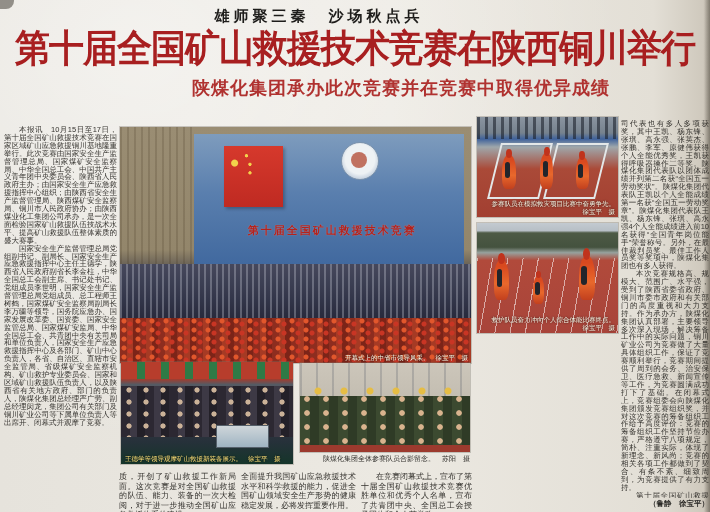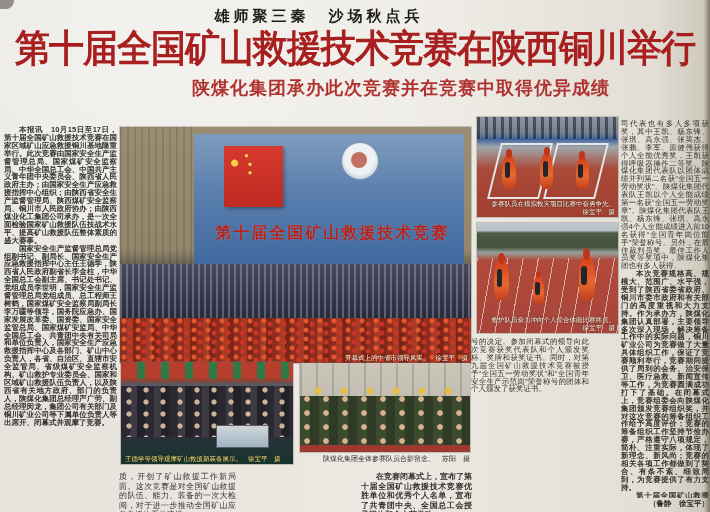--- a/index.html
+++ b/index.html
@@ -18,21 +18,21 @@
     font-size:15px;font-weight:bold;letter-spacing:4px;color:#1d1c1a;margin-left:19px;}
   .headline{position:absolute;left:0;top:28px;width:710px;text-align:center;
     font-size:35px;font-weight:900;letter-spacing:-1px;line-height:1.15;
     transform:scaleY(1.08);}
   .subheadline{position:absolute;left:0;top:76px;width:710px;text-align:center;
     font-size:18px;font-weight:bold;letter-spacing:1px;}
   
   .col{position:absolute;text-align:justify;overflow:hidden;
     font-size:7.5px;line-height:7.9px;color:#34322e;}
   .col p{margin:0;}
-  .col p.indent{text-indent:15px;font-weight:bold;}
+  .col p.indent{text-indent:15px;}
   .col-1{left:4px;top:126px;width:113px;height:384px;}
   .col-2{left:119px;top:472px;width:117px;height:40px;font-size:8px;line-height:9.6px;}
   .col-3{left:241px;top:472px;width:115px;height:40px;font-size:8px;line-height:9.6px;}
   .col-4{left:361px;top:472px;width:111px;height:40px;font-size:8px;line-height:9.6px;}
   .col-5{left:471px;top:338px;width:118px;height:174px;}
   .col-6{left:621px;top:120px;width:88px;height:378px;}
   .byline{position:absolute;left:621px;top:499px;width:88px;text-align:right;
     font-size:7.5px;font-weight:bold;color:#2b2a27;}
   
   .photo{position:absolute;overflow:hidden;box-shadow:0 0 0 1px rgba(120,115,105,.35);}
@@ -53,21 +53,21 @@
                radial-gradient(circle at 38% 16%,#f3d24b 1.3px,transparent 2px),
                radial-gradient(circle at 44% 30%,#f3d24b 1.3px,transparent 2px),
                radial-gradient(circle at 44% 44%,#f3d24b 1.3px,transparent 2px),
                linear-gradient(180deg,#d6392c,#bf2a22);
     box-shadow:2px 2px 3px rgba(0,0,0,.25);}
   .pm-emblem{position:absolute;left:63%;top:6.5%;width:36px;height:36px;border-radius:50%;
     background:radial-gradient(circle at 50% 45%,#eef2f4 55%,#cfd9e4 70%,#9db3c9 100%);
     border:1px solid #7d94ad;}
   .pm-emblem::after{content:"";position:absolute;left:9px;top:9px;width:16px;height:16px;border-radius:50%;background:#b0452f;opacity:.75;}
   .pm-banner{position:absolute;left:23%;top:40.5%;width:75%;text-align:center;
-    font-size:16px;font-weight:bold;letter-spacing:2px;color:#b5221c;
+    font-size:11px;font-weight:bold;letter-spacing:2px;color:#b5221c;
     text-shadow:0 0 1px rgba(255,255,255,.4);}
   .pm-people{position:absolute;left:0;right:0;top:58%;height:24%;
     background:
       repeating-linear-gradient(90deg,rgba(215,218,228,.30) 0 2px,transparent 2px 6px),
       linear-gradient(180deg,#46485c 0%,#33364a 60%,#26283a 100%);}
   .pm-teams{position:absolute;left:0;right:0;bottom:0;height:19%;
     background:
       radial-gradient(circle at 4px 3px,#e2572c 2px,transparent 3px),
       radial-gradient(circle at 10px 6px,#c93524 2px,transparent 3px),
       repeating-linear-gradient(90deg,#8e2d1f 0 7px,#a63a24 7px 13px,#7c2418 13px 19px);
@@ -133,25 +133,27 @@
   <div class="headline" style="color: rgb(168, 31, 32);">第十届全国矿山救援技术竞赛在陕西铜川举行</div>
   <div class="subheadline" style="color: rgb(176, 50, 48); padding-left: 46px;">陕煤化集团承办此次竞赛并在竞赛中取得优异成绩</div>
 
   <div class="col col-1">
     <p class="indent">本报讯　10月15日至17日，第十届全国矿山救援技术竞赛在国家区域矿山应急救援铜川基地隆重举行。此次竞赛由国家安全生产监督管理总局、国家煤矿安全监察局、中华全国总工会、中国共产主义青年团中央委员会、陕西省人民政府主办；由国家安全生产应急救援指挥中心组织；由陕西省安全生产监督管理局、陕西煤矿安全监察局、铜川市人民政府协办；由陕西煤业化工集团公司承办，是一次全面检验国家矿山救援队伍技战术水平、提高矿山救援队伍整体素质的盛大赛事。</p>
     <p class="indent">国家安全生产监督管理总局党组副书记、副局长、国家安全生产应急救援指挥中心主任王德学，陕西省人民政府副省长李金柱，中华全国总工会副主席、书记处书记、党组成员李世明，国家安全生产监督管理总局党组成员、总工程师王树鹤，国家煤矿安全监察局副局长李万疆等领导，国务院应急办、国家发展改革委、国资委、国家安全监管总局、国家煤矿安监局、中华全国总工会、共青团中央有关司局和单位负责人，国家安全生产应急救援指挥中心及各部门、矿山中心负责人，各省、自治区、直辖市安全监管局、省级煤矿安全监察机构、矿山救护专业委员会、国家和区域矿山救援队伍负责人，以及陕西省有关地方政府、部门的负责人，陕煤化集团总经理严广劳、副总经理闵龙，集团公司有关部门及铜川矿业公司等下属单位负责人等出席开、闭幕式并观摩了竞赛。</p>
   </div>
   <div class="col col-2">
     <p>质，开创了矿山救援工作新局面。这次竞赛是对全国矿山救援的队伍、能力、装备的一次大检阅，对于进一步推动全国矿山应急救援体系的建设，</p>
   </div>
+  <div class="col col-3">
+    <p>全面提升我国矿山应急救援技术水平和科学救援的能力，促进全国矿山领域安全生产形势的健康稳定发展，必将发挥重要作用。</p>
+  </div>
   <div class="col col-4">
     <p class="indent">在竞赛闭幕式上，宣布了第十届全国矿山救援技术竞赛优胜单位和优秀个人名单，宣布了共青团中央、全国总工会授予团体和个人荣誉称</p>
   </div>
   <div class="col col-5">
-    <p>号的决定。参加闭幕式的领导向此次竞赛获奖代表队和个人颁发奖杯、奖牌和获奖证书。同时，对第九届全国矿山救援技术竞赛被授予“全国五一劳动奖状”和“全国青年安全生产示范岗”荣誉称号的团体和个人颁发了获奖证书。</p>
   </div>
   <div class="col col-6">
     <p>司代表也有多人多项获奖，其中王凯、杨东锋、张琪、高永强、张英杰、张鹏、李军、原健伟获得个人全能优秀奖，王凯获得呼吸器操作二等奖。陕煤化集团代表队以团体成绩并列第二名获“全国五一劳动奖状”。陕煤化集团代表队王凯以个人全能成绩第一名获“全国五一劳动奖章”。陕煤化集团代表队王凯、杨东锋、张琪、高永强4个人全能成绩进入前10名获得“全国青年岗位能手”荣誉称号。另外，在最佳裁判员奖、最佳工作人员奖等奖项中，陕煤化集团也有多人获得。</p>
     <p class="indent">本次竞赛规格高、规模大、范围广、水平强，受到了陕西省委省政府、铜川市委市政府和有关部门的高度重视和大力支持。作为承办方，陕煤化集团认真部署，主要领导多次深入现场，解决筹备工作中的实际问题，铜川矿业公司为竞赛做了大量具体组织工作，保证了竞赛顺利举行，竞赛期间提供了周到的会务、治安保卫、医疗急救、新闻宣传等工作，为竞赛圆满成功打下了基础。在闭幕式上，竞赛组委会向陕煤化集团颁发竞赛组织奖，并对这次竞赛的筹备组织工作给予高度评价：竞赛的筹备组织工作坚持节俭办赛，严格遵守八项规定，简朴、注重实际，体现了新理念、新风尚；竞赛的相关各项工作都做到了契合、有条不紊、细致周到，为竞赛提供了有力支持。</p>
     <p class="indent">第十届全国矿山救援技术竞赛的举办，不但锻炼了陕煤化集团的救援队伍，提升了陕煤化集团在煤炭行业的影响力，同时展示了陕西省社会经济发展成就和企业整体形象，取得了圆满成功。</p>
   </div>
   <div class="byline">（鲁静　徐宝平）</div>
 
   <div class="photo ph-main">
     <div class="pm-wallstripes"></div>

